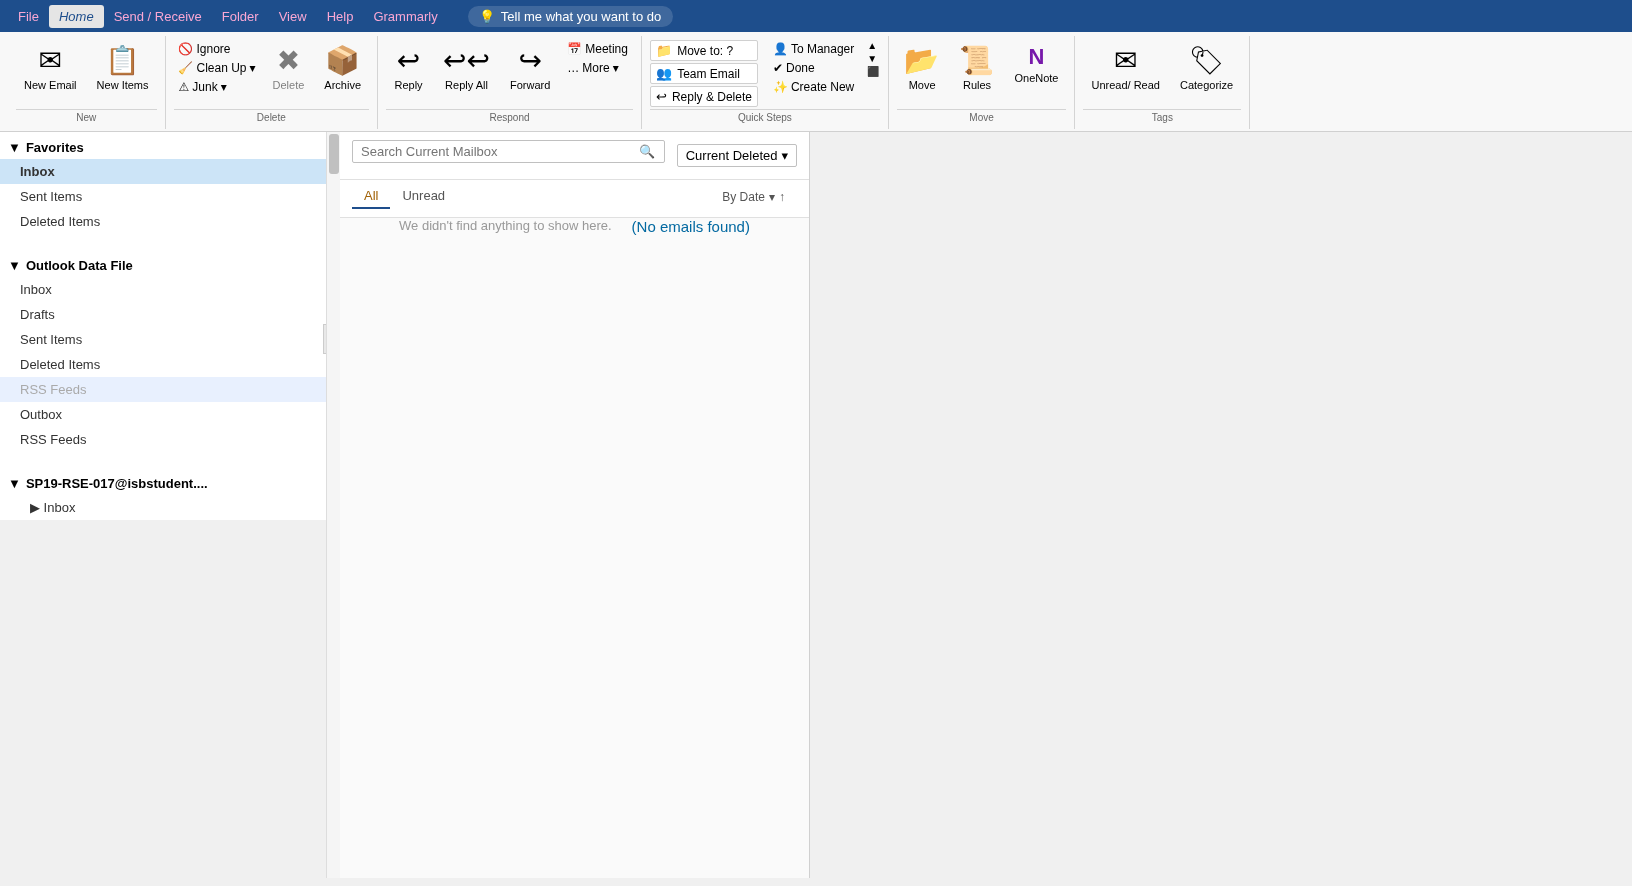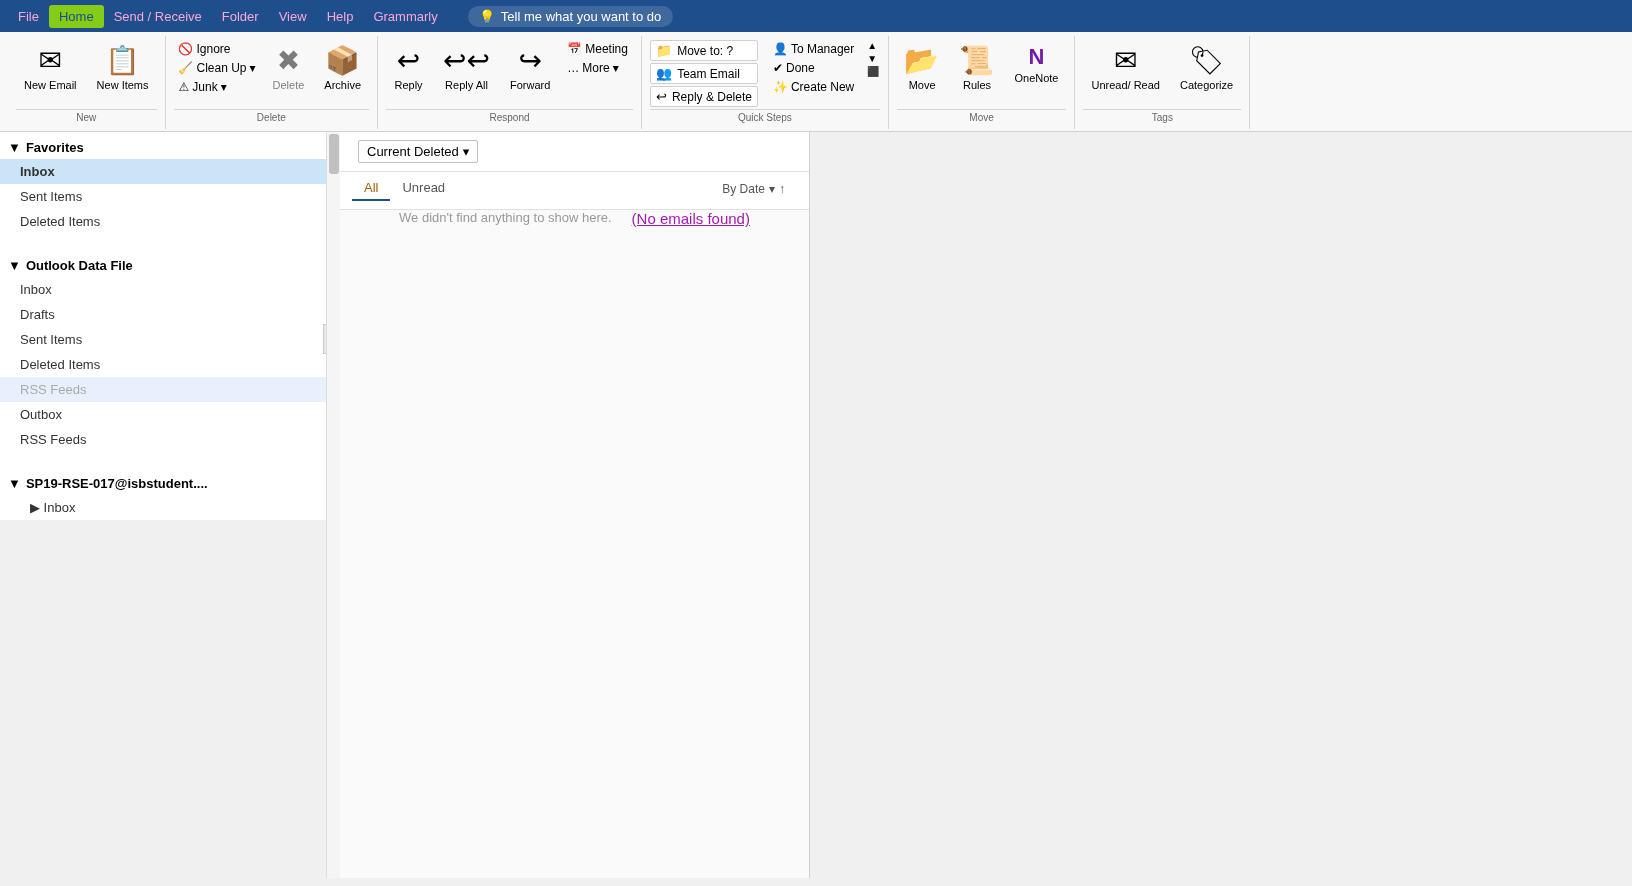--- a/index.html
+++ b/index.html
@@ -1,21 +1,21 @@
 <!DOCTYPE html>
 <html><head>
   <meta charset="utf-8">
   <style>
     * { margin: 0; padding: 0; box-sizing: border-box; }
     body { font-family: 'Segoe UI', Arial, sans-serif; font-size: 13px; background: #f0f0f0; width: 1632px; height: 886px; overflow: hidden; }
 
     
     .menu-bar { display: flex; align-items: center; background: #1e4e8c; height: 32px; padding: 0 8px; }
     .menu-bar .menu-item { color: #f9a8d4; padding: 4px 10px; font-size: 13px; cursor: pointer; border-radius: 3px; }
-    .menu-bar .menu-item.active { background: #84cc16; color: #1e4e8c; }
+    .menu-bar .menu-item.active { background: #e5e5e5; color: #1e4e8c; font-style: italic; }
     .menu-bar .tell-me { display: flex; align-items: center; gap: 5px; color: white; margin-left: 20px; font-size: 13px; background: rgba(255,255,255,0.15); border-radius: 20px; padding: 3px 12px; cursor: pointer; }
 
     
     .ribbon { background: #f8f8f8; border-bottom: 1px solid #d0d0d0; padding: 4px 0 0 0; min-height: 100px; }
     .ribbon-content { display: flex; align-items: stretch; padding: 0 8px; }
     .ribbon-group { display: flex; flex-direction: column; align-items: center; border-right: 1px solid #d4d4d4; padding: 4px 8px; min-width: 60px; }
     .ribbon-group-items { display: flex; align-items: flex-start; gap: 4px; flex: 1; }
     .ribbon-group-label { font-size: 10px; color: #666; margin-top: 2px; text-align: center; padding: 2px 0; border-top: 1px solid #d4d4d4; width: 100%; text-align: center; }
     .ribbon-btn-large { display: flex; flex-direction: column; align-items: center; justify-content: center; cursor: pointer; padding: 4px 8px; border-radius: 3px; min-width: 45px; }
     .ribbon-btn-large .icon { font-size: 28px; }
@@ -278,20 +278,24 @@
       <div class="collapse-btn">◀</div>
     </div>
     <div class="sidebar-scrollbar">
       <div class="scroll-thumb"></div>
     </div>
   </div>
 
   <div class="email-list">
     <div class="email-list-header">
       <div class="search-row">
+        <div class="search-bar" style="flex:1;">
+          <input type="text" placeholder="Search Current Mailbox" style="">
+          <span>🔍</span>
+        </div>
         <div class="search-dropdown">
           <span>Current Deleted</span>
           <span>▾</span>
         </div>
       </div>
     </div>
 
     <div style="padding: 4px 12px; background: white; border-bottom: 1px solid #e0e0e0;">
       <div class="filter-tabs">
         <div class="filter-tab active">All</div>
@@ -300,19 +304,19 @@
         <div class="sort-bar">
           <span>By Date</span>
           <span>▾</span>
           <span class="sort-arrow">↑</span>
         </div>
       </div>
     </div>
 
     <div class="empty-message">
       <div class="empty-hint">We didn't find anything to show here.</div>
-      <div style="font-size:15px;color:#a21caf;text-decoration:underline;">(No emails found)</div>
+      <div style="font-size:15px;color:#0369a1;">(No emails found)</div>
     </div>
   </div>
 
   <div class="reading-pane"></div>
 
 </div>
 
 </body></html>

